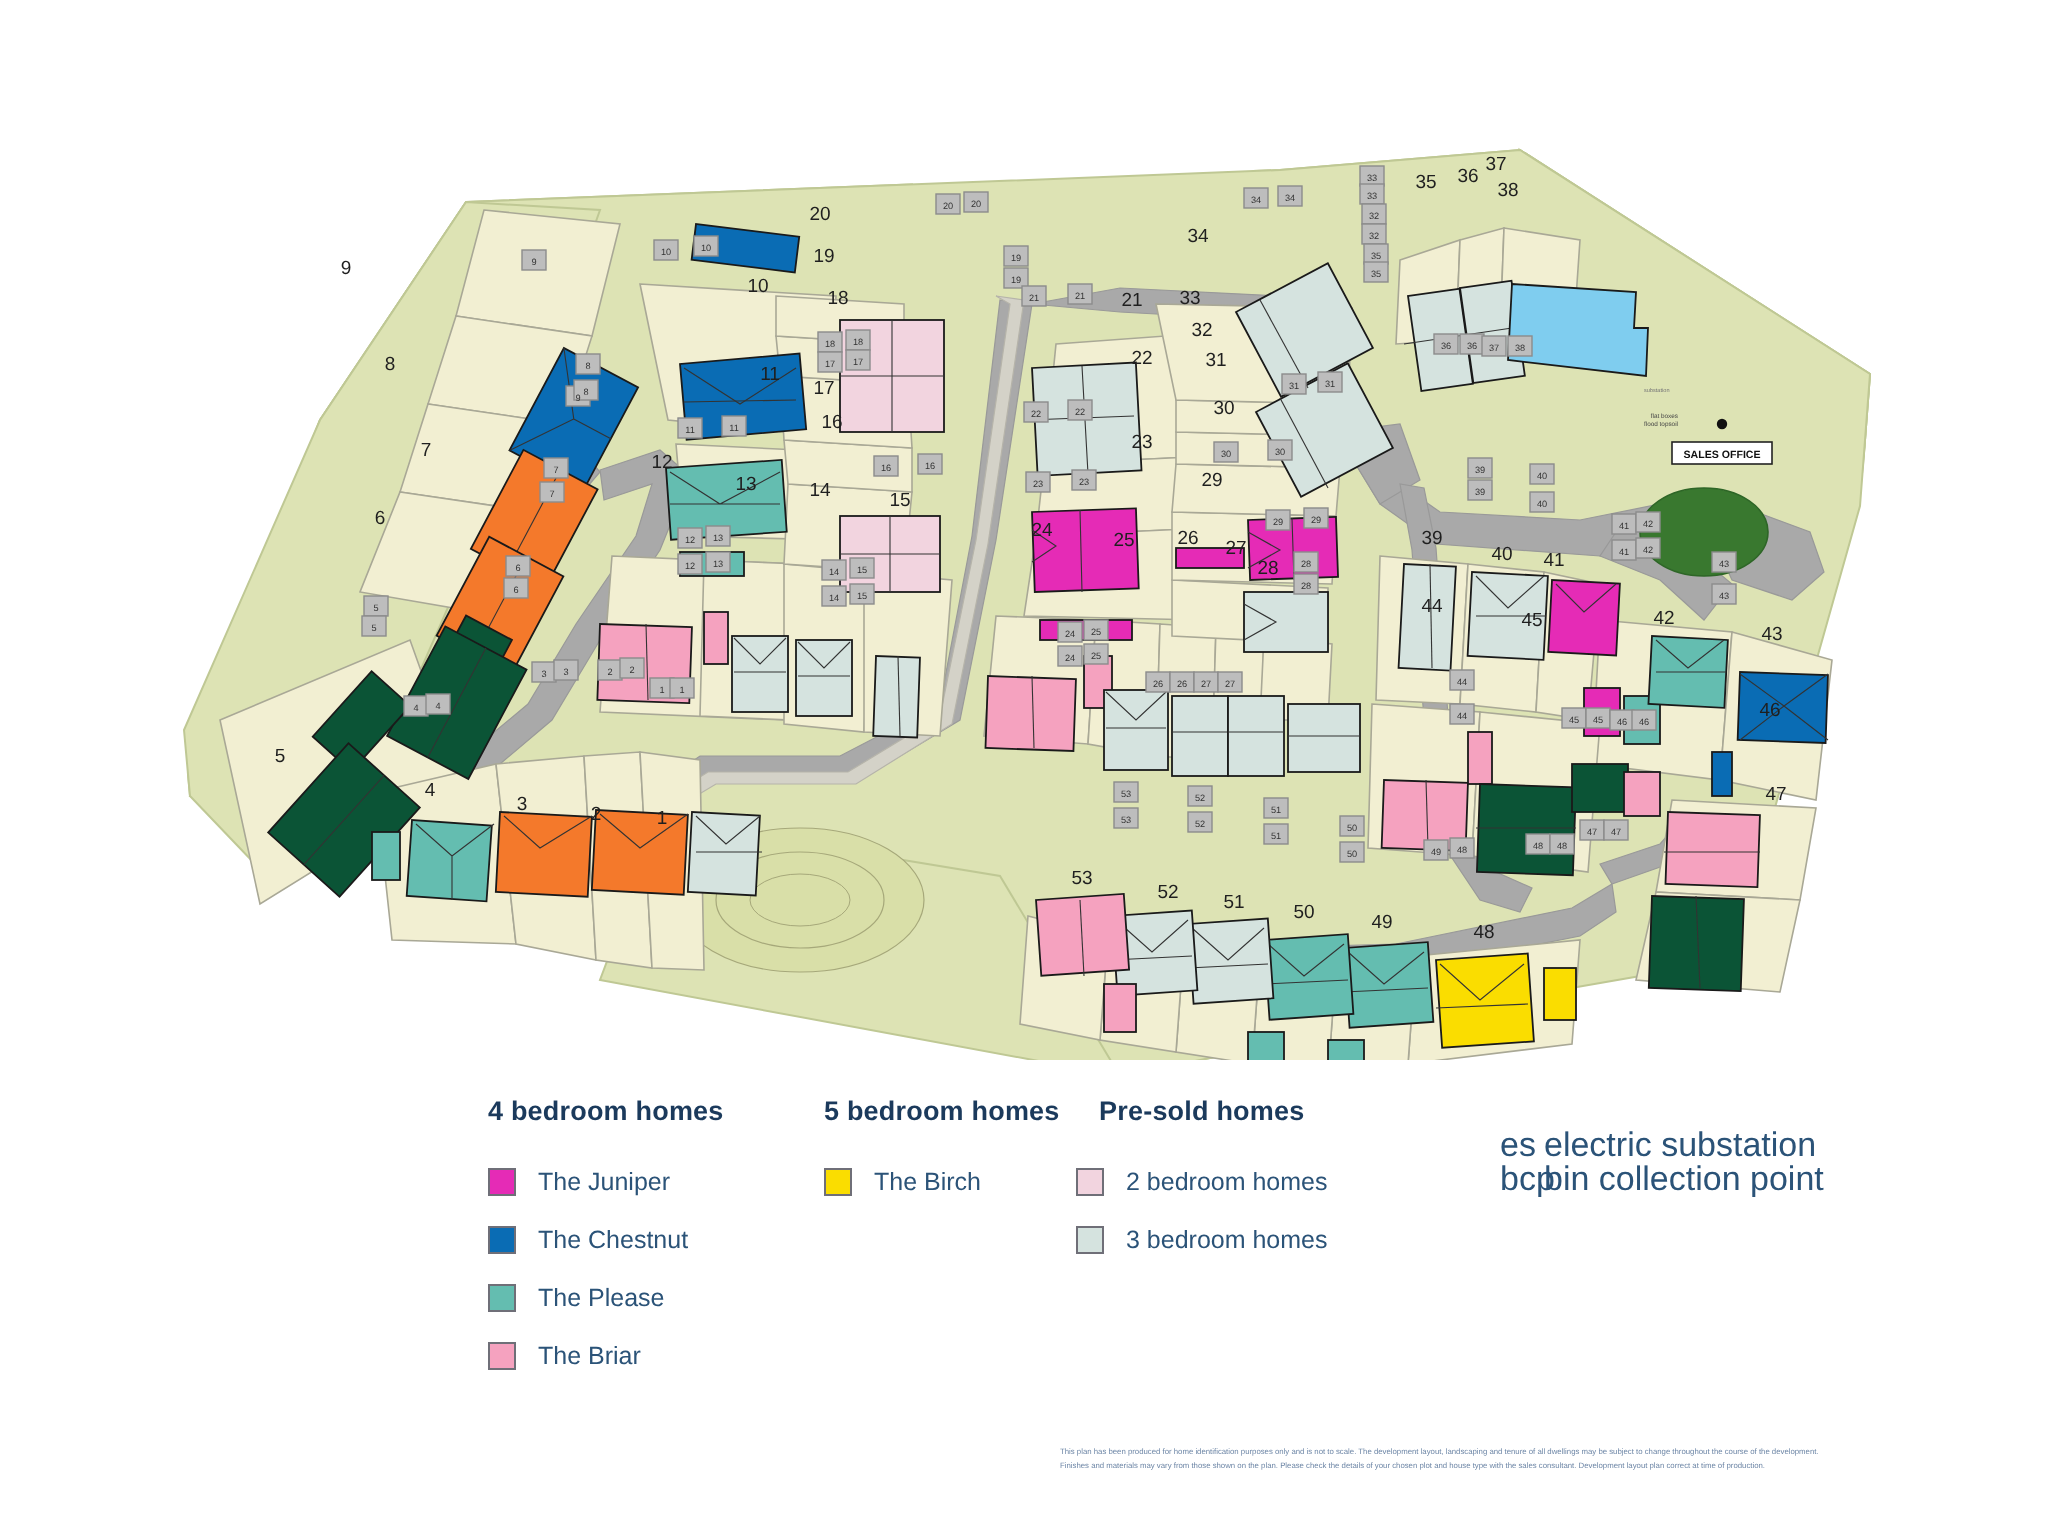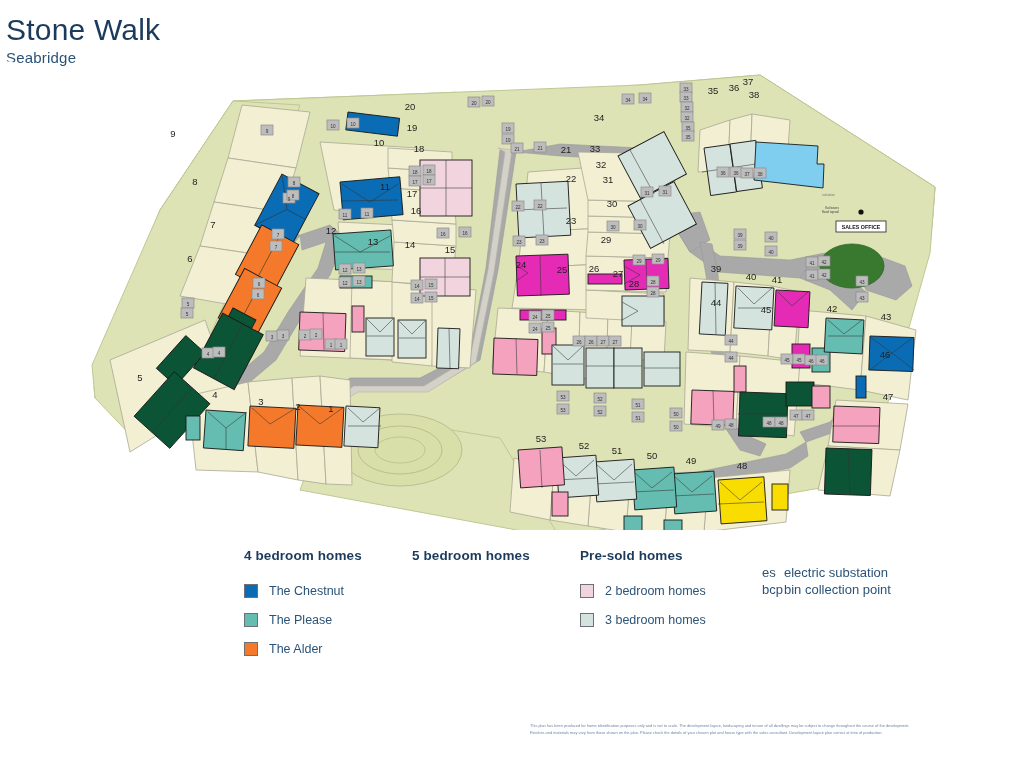--- a/index.html
+++ b/index.html
@@ -36,37 +36,33 @@
   }
   .legend-row { display: flex; align-items: center; height: 29px; }
   .swatch {
     width: 14px; height: 14px; border: 1px solid #6f6f78;
     flex: 0 0 auto; box-sizing: border-box;
   }
   .legend-label {
     font-size: 12.5px; color: #2b5378; margin-left: 11px; white-space: nowrap;
   }
   #abbrev { position: absolute; left: 750px; top: 16px; }
-  .abbrev-row { font-size: 13px; color: #2b5378; line-height: 17px; white-space: nowrap; margin-left: 12px; }
+  .abbrev-row { font-size: 17px; color: #2b5378; line-height: 17px; white-space: nowrap; }
   .abbrev-key { display: inline-block; width: 22px; }
 
   
   #disclaimer {
     position: absolute; left: 530px; top: 722px; width: 490px;
     font-size: 3.9px; color: #6d86a6; line-height: 1.85; text-align: left;
   }
 </style>
 </head>
 <body>
 <div id="page">
 
-<div id="titleblock">
-  <div id="dev-name">Stone Walk</div>
-  <div id="dev-loc">Seabridge</div>
-</div>
 
 <div id="map">
 <svg width="1024" height="470" viewBox="0 0 1024 470" xmlns="http://www.w3.org/2000/svg">
   <defs>
     <style type="text/css">
       .field   { fill:#DDE3B4; stroke:#BFC894; stroke-width:1; }
       .plot    { fill:#F2EFD2; stroke:#A9A896; stroke-width:0.8; }
       .road    { fill:#A9A9A9; stroke:#999; stroke-width:0.6; }
       .path    { fill:#D4D2C8; stroke:#B6B4AA; stroke-width:0.6; }
       .park    { fill:#BDBDBD; stroke:#8C8C8C; stroke-width:0.7; }
@@ -634,38 +630,46 @@
   <text x="839" y="153" text-anchor="end" font-family="Liberation Sans, sans-serif" font-size="3.2px" fill="#444">flood topsoil</text>
   <text x="822" y="136" font-family="Liberation Sans, sans-serif" font-size="2.8px" fill="#777">substation</text>
 </svg>
 </div>
 
 <div id="legend">
 
   <div class="legend-col" id="legend-col-0" style="left:244px;">
     <div class="legend-head">4 bedroom homes</div>
     <div class="legend-row">
+      <span class="swatch" id="sw-0-0" style="background: rgb(229, 43, 182);"></span>
+      <span class="legend-label">The Juniper</span>
+    </div>
+    <div class="legend-row">
       <span class="swatch" id="sw-0-1" style="background: rgb(10, 108, 180);"></span>
       <span class="legend-label">The Chestnut</span>
     </div>
     <div class="legend-row">
       <span class="swatch" id="sw-0-2" style="background: rgb(100, 189, 176);"></span>
       <span class="legend-label">The Please</span>
     </div>
     <div class="legend-row">
-      <span class="swatch" id="sw-0-4" style="background: rgb(244, 121, 43);"></span>
-      <span class="legend-label">The Alder</span>
+      <span class="swatch" id="sw-0-3" style="background: rgb(245, 162, 191);"></span>
+      <span class="legend-label">The Briar</span>
     </div>
   </div>
 
   <div class="legend-col" id="legend-col-1" style="left:412px;">
     <div class="legend-head">5 bedroom homes</div>
+    <div class="legend-row">
+      <span class="swatch" id="sw-1-0" style="background: rgb(250, 221, 0);"></span>
+      <span class="legend-label">The Birch</span>
+    </div>
   </div>
 
-  <div class="legend-col" id="legend-col-2" style="left:580px;">
+  <div class="legend-col" id="legend-col-2" style="left:538px;text-align:center;">
     <div class="legend-head">Pre-sold homes</div>
     <div class="legend-row">
       <span class="swatch" id="sw-2-1" style="background: rgb(242, 212, 223);"></span>
       <span class="legend-label">2 bedroom homes</span>
     </div>
     <div class="legend-row">
       <span class="swatch" id="sw-2-2" style="background: rgb(213, 227, 223);"></span>
       <span class="legend-label">3 bedroom homes</span>
     </div>
   </div>

